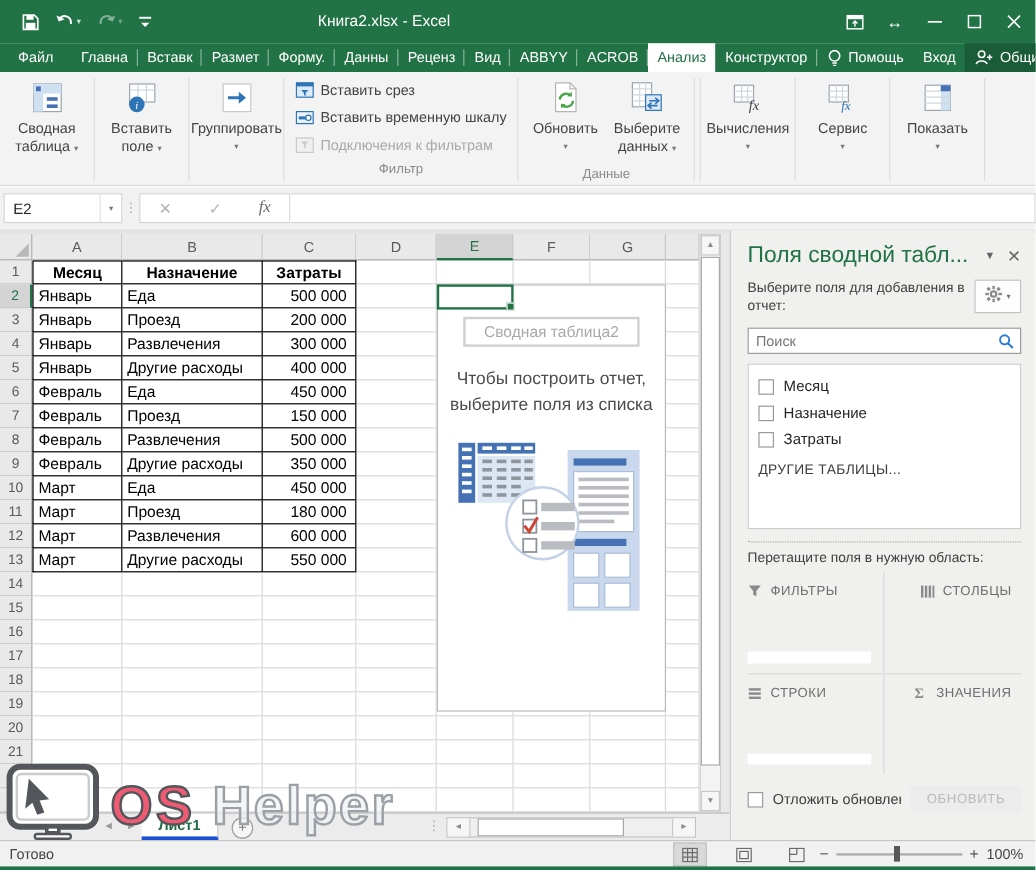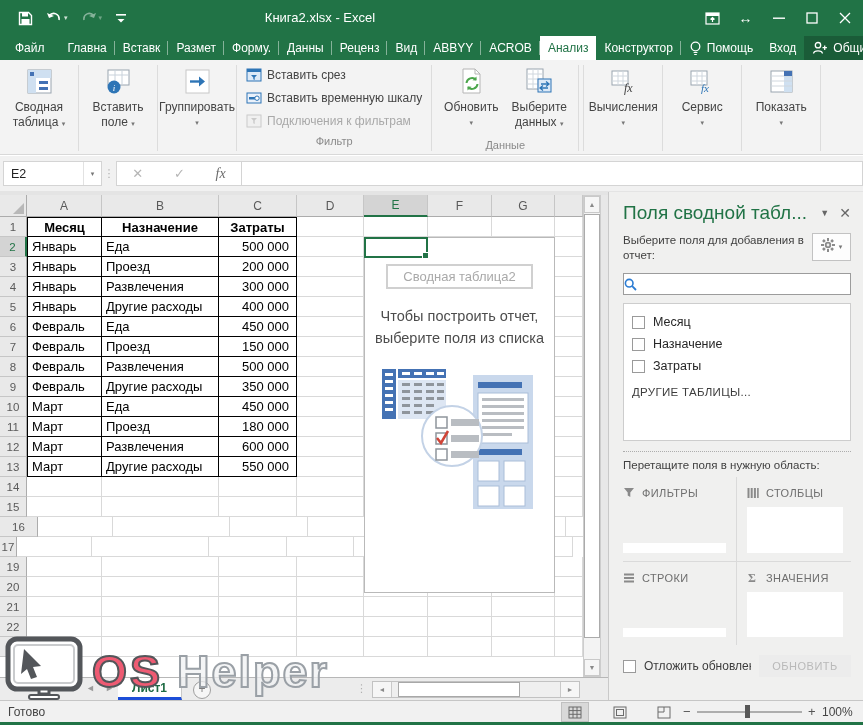--- a/index.html
+++ b/index.html
@@ -103,21 +103,21 @@
   .searchbox input{flex:1;border:none;outline:none;font-size:12px;color:#555;padding:0 6px;background:transparent;font-family:inherit;}
   .fields-box{margin-top:8px;height:138px;background:#fff;border:1px solid #cdcdcd;box-sizing:border-box;padding:7px 8px;}
   .field-item{display:flex;align-items:center;gap:8px;font-size:12.5px;color:#262626;height:22px;}
   .cbx{width:13px;height:13px;background:#fff;border:1px solid #9a9a9a;box-sizing:border-box;flex:none;}
   .more-tables{margin-top:9px;font-size:11.5px;color:#3d3d3d;letter-spacing:.3px;}
   .dotted{margin-top:10px;border-top:1px dotted #adadad;}
   .drag-hint{margin-top:7px;font-size:11.5px;color:#404040;}
   .areas{margin-top:6px;display:grid;grid-template-columns:1fr 1fr;height:168px;}
   .area{padding:6px 8px 8px 0;display:flex;flex-direction:column;box-sizing:border-box;}
   .area.col1{border-right:1px solid #dadada;padding-right:10px;gap:36px;}
-  .area.col2{padding-left:10px;}
+  .area.col2{padding-left:10px;align-items:flex-end;}
   .area.row1{border-bottom:1px solid #dadada;}
   .area-label{display:flex;align-items:center;gap:7px;font-size:11px;color:#6e6e6e;letter-spacing:.4px;height:20px;}
   .area-box{flex:1;background:#fff;margin-top:4px;}
   .defer-row{margin-top:10px;display:flex;align-items:center;gap:8px;}
   .defer-label{flex:1;font-size:12px;color:#3d3d3d;white-space:nowrap;overflow:hidden;}
   .update-btn{width:92px;height:22px;background:#ececec;color:#b9b9b9;font-size:11px;letter-spacing:.5px;
               display:flex;align-items:center;justify-content:center;}
   
   .tabsrow{top:677px;left:0;width:608px;height:23px;background:#ececec;border-top:1px solid #b7b7b7;}
   .navarrows{position:absolute;left:86px;top:5px;display:flex;gap:10px;color:#9a9a9a;font-size:9px;}
@@ -620,32 +620,43 @@
       <div class="gc g-cell" style="width: 75px;"></div>
       <div class="gc g-cell" style="width: 117px;"></div>
       <div class="gc g-cell" style="width: 78px;"></div>
       <div class="gc g-cell" style="width: 67px;"></div>
       <div class="gc g-cell" style="width: 64px;"></div>
       <div class="gc g-cell" style="width: 64px;"></div>
       <div class="gc g-cell" style="width: 63px;"></div>
       <div class="gc g-cell" style="width: 28px;"></div>
     </div>
     <div class="g-row">
-      <div class="gc rowhead" style="width: 38px;">16</div>
+      <div class="gc rowhead" style="width: 27px;">16</div>
       <div class="gc g-cell" style="width: 75px;"></div>
       <div class="gc g-cell" style="width: 117px;"></div>
       <div class="gc g-cell" style="width: 78px;"></div>
       <div class="gc g-cell" style="width: 67px;"></div>
       <div class="gc g-cell" style="width: 64px;"></div>
       <div class="gc g-cell" style="width: 64px;"></div>
       <div class="gc g-cell" style="width: 63px;"></div>
       <div class="gc g-cell" style="width: 28px;"></div>
     </div>
     <div class="g-row">
-      <div class="gc rowhead" style="width: 17px;">17</div>
+      <div class="gc rowhead" style="width: 27px;">17</div>
+      <div class="gc g-cell" style="width: 75px;"></div>
+      <div class="gc g-cell" style="width: 117px;"></div>
+      <div class="gc g-cell" style="width: 78px;"></div>
+      <div class="gc g-cell" style="width: 67px;"></div>
+      <div class="gc g-cell" style="width: 64px;"></div>
+      <div class="gc g-cell" style="width: 64px;"></div>
+      <div class="gc g-cell" style="width: 63px;"></div>
+      <div class="gc g-cell" style="width: 28px;"></div>
+    </div>
+    <div class="g-row">
+      <div class="gc rowhead" style="width: 27px;">18</div>
       <div class="gc g-cell" style="width: 75px;"></div>
       <div class="gc g-cell" style="width: 117px;"></div>
       <div class="gc g-cell" style="width: 78px;"></div>
       <div class="gc g-cell" style="width: 67px;"></div>
       <div class="gc g-cell" style="width: 64px;"></div>
       <div class="gc g-cell" style="width: 64px;"></div>
       <div class="gc g-cell" style="width: 63px;"></div>
       <div class="gc g-cell" style="width: 28px;"></div>
     </div>
     <div class="g-row">
@@ -808,20 +819,21 @@
               <rect x="1.6" y="9.8" width="2.6" height="2.6" transform="rotate(45 2.9 11.1)"></rect>
               <rect x="9.8" y="9.8" width="2.6" height="2.6" transform="rotate(45 11.1 11.1)"></rect>
             </g>
             <circle cx="7" cy="7" r="1.4" fill="#f0f0ef"></circle>
           </svg>
       </span>
       <span class="dd">▾</span>
     </div>
   </div>
   <div class="searchbox">
+    <input placeholder="Поиск" style="">
     <span style="padding-right:5px;display:flex;">
       <svg width="13" height="13" viewBox="0 0 13 13">
           <circle cx="5.2" cy="5.2" r="3.8" fill="none" stroke="#2b7cd3" stroke-width="1.6"></circle>
           <path d="M8.2 8.2 L12 12" stroke="#2b7cd3" stroke-width="1.8"></path>
         </svg>
     </span>
   </div>
   <div class="fields-box" id="fields-list">
       <div class="field-item">
         <span class="cbx"></span>

